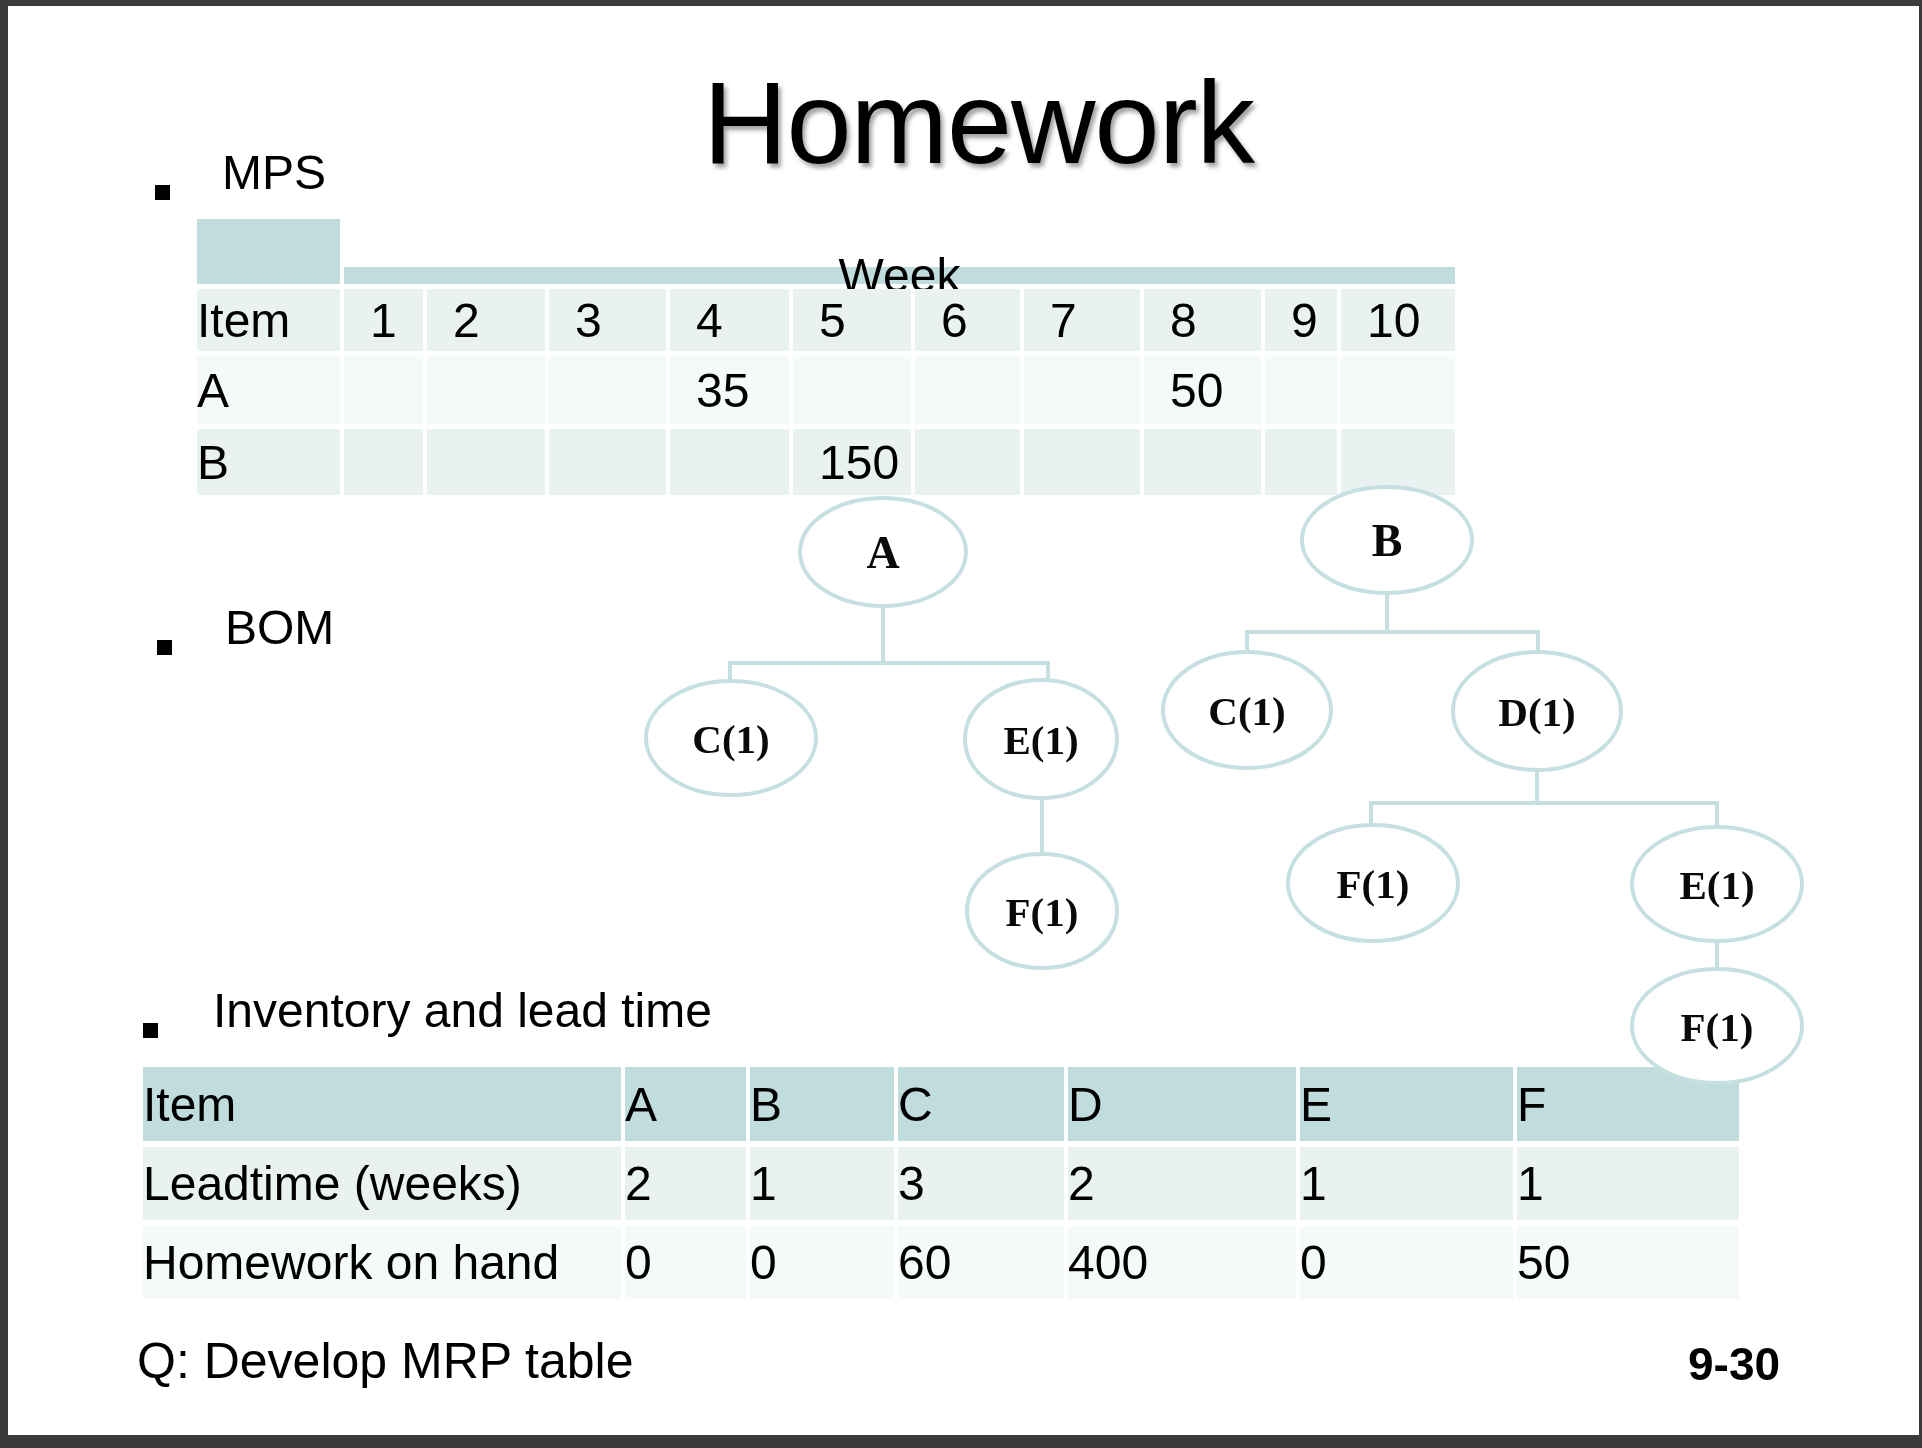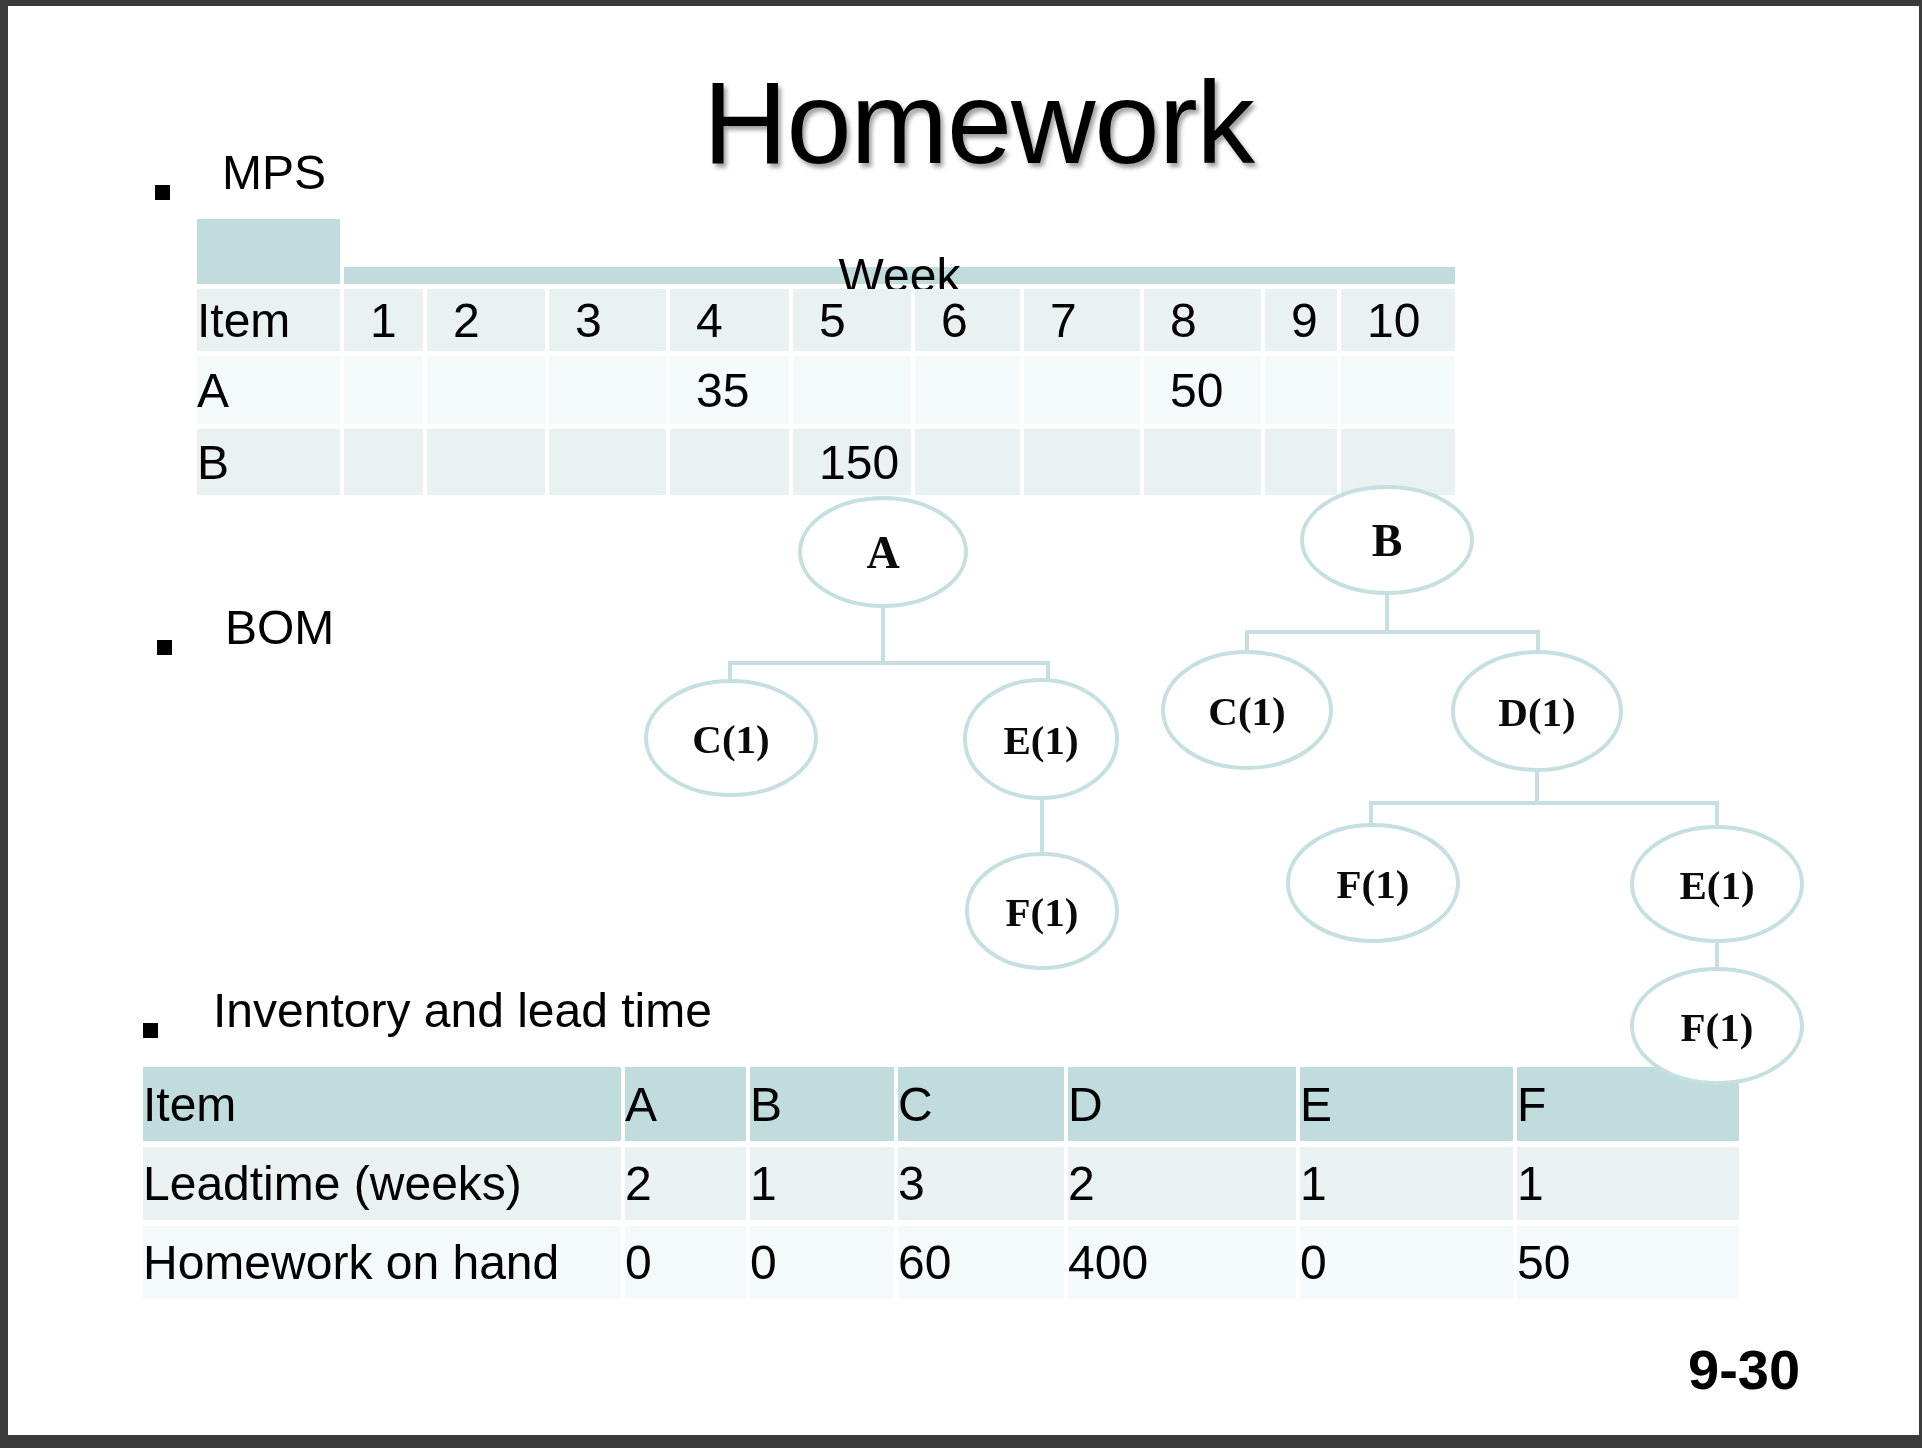--- a/index.html
+++ b/index.html
@@ -39,21 +39,21 @@
   .tree-label{font-family:"Liberation Serif",serif;font-weight:bold;fill:#0a0a0a;
               text-anchor:middle;font-size:41px;}
   .tree-label.root{font-size:46px;}
 
   
   #inv-table{position:absolute;left:143px;top:1067px;display:grid;
              grid-template-columns:478px 121px 144px 166px 228px 213px 222px;
              grid-template-rows:74px 73px 73px;gap:6px 4px;}
 
   #question{position:absolute;left:137px;top:1332px;font-size:50px;color:#000;}
-  #page-number{position:absolute;left:1688px;top:1337px;font-size:56px;font-weight:bold;color:#000;}
+  #page-number{position:absolute;left:1688px;top:1337px;font-size:46px;font-weight:bold;color:#000;}
 
   #bullet-mps{left:155px;top:147px;gap:52px;}
   #bullet-mps .bullet-sq{margin-top:19px;}
   #bullet-bom{left:157px;top:602px;gap:53px;}
   #bullet-bom .bullet-sq{margin-top:19px;}
   #bullet-inv{left:143px;top:985px;gap:55px;}
   #bullet-inv .bullet-sq{margin-top:19px;}
 </style>
 </head>
 <body>
@@ -174,15 +174,16 @@
     <ellipse class="tree-node" cx="1537" cy="711" rx="84" ry="59"></ellipse>
     <text class="tree-label" x="1537" y="726">D(1)</text>
     <ellipse class="tree-node" cx="1373" cy="883" rx="85" ry="58"></ellipse>
     <text class="tree-label" x="1373" y="898">F(1)</text>
     <ellipse class="tree-node" cx="1717" cy="884" rx="85" ry="57"></ellipse>
     <text class="tree-label" x="1717" y="899">E(1)</text>
     <ellipse class="tree-node" cx="1717" cy="1026" rx="85" ry="57"></ellipse>
     <text class="tree-label" x="1717" y="1041">F(1)</text>
   </svg>
 
+  <div id="question">Q: Develop MRP table</div>
   <div id="page-number">9-30</div>
 
 </div>
 
 </body></html>

